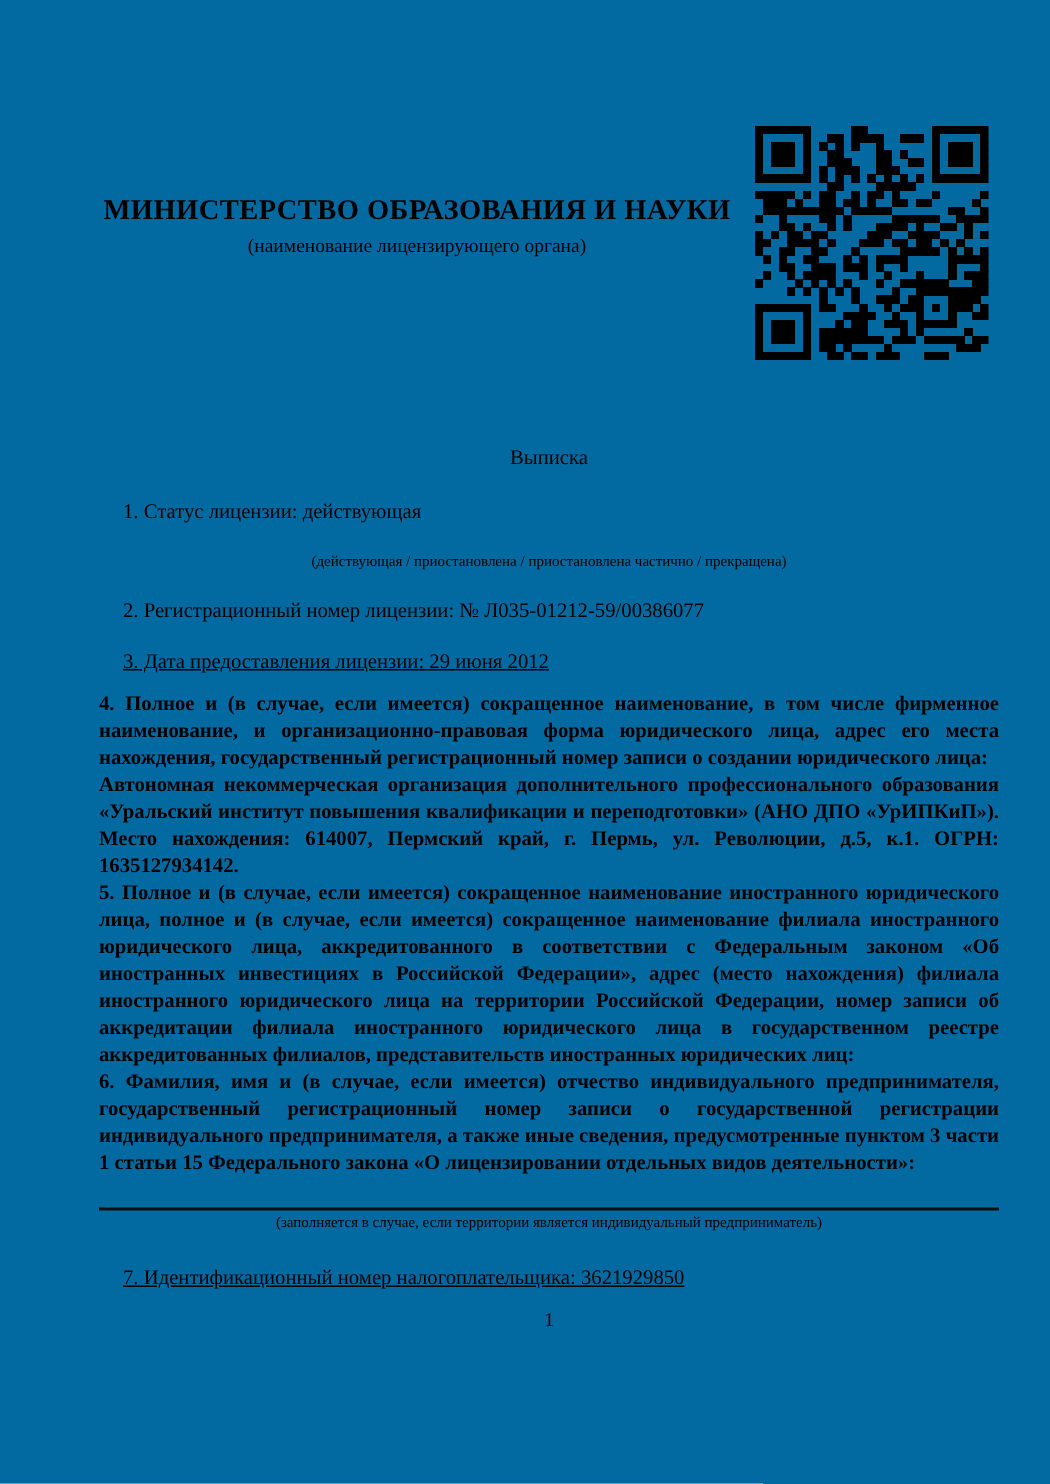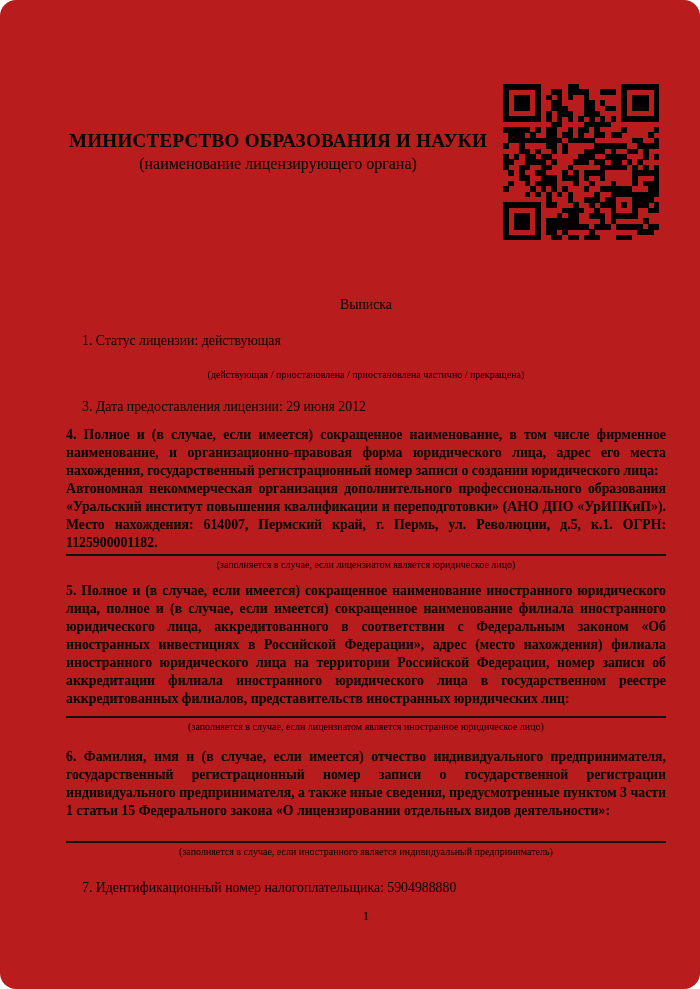--- a/index.html
+++ b/index.html
@@ -3,34 +3,34 @@
 <meta charset="utf-8">
 <style>
   html, body { margin: 0; padding: 0; background: #ffffff; }
   body {
     width: 700px; height: 989px;
     position: relative;
     overflow: hidden;
     font-family: "Liberation Serif", "DejaVu Serif", serif;
     color: #000000;
   }
-  .page { position: absolute; inset: 0; background: #b91c1c; border-radius: 16px; }
+  .page { position: absolute; inset: 0; background: #0369a1; }
 
   
   .ministry-block {
     position: absolute;
     left: 66px; top: 127px; width: 424px;
     text-align: center;
   }
   .ministry-title {
     font-size: 19px; font-weight: bold; line-height: 27px;
     letter-spacing: 0.3px;
   }
   .ministry-subtitle {
-    font-size: 16px; line-height: 13px; margin-top: 3px;
+    font-size: 13px; line-height: 13px; margin-top: 3px;
   }
   .qr {
     position: absolute; left: 503px; top: 84px;
     width: 156px; height: 156px;
   }
 
   
   .content {
     position: absolute;
     left: 66px; top: 294px; width: 600px;
@@ -38,21 +38,21 @@
   }
   .doc-title { text-align: center; line-height: 22px; }
   .sec-line { margin: 16px; }
   .para { text-align: justify; margin: 0; font-weight: bold; }
   .fill-note {
     font-size: 10px; line-height: 14px; text-align: center;
     padding-top: 2px;
   }
   .fill-note.ruled { border-top: 2px solid #111111; }
   .mb16 { margin-bottom: 16px; }
-  .mb10 { margin-bottom: 10px; }
+  .mb10 { margin-bottom: 10px; text-decoration: underline; }
   .mb14 { margin-bottom: 14px; }
   .mb20 { margin-bottom: 20px; }
   .rule-gap-s { margin-top: 2px; }
   .rule-gap-m { margin-top: 8px; }
   .rule-gap-l { margin-top: 21px; }
   .page-number { text-align: center; font-size: 13px; }
   svg.qr-svg { width: 100%; height: 100%; shape-rendering: crispEdges; }
 </style>
 </head>
 <body>
@@ -495,36 +495,35 @@
 
   <div class="content">
 
     <div class="doc-title">
       <div>Выписка</div>
     </div>
 
     <div class="sec-line">1. Статус лицензии: действующая</div>
     <div class="fill-note mb16">(действующая / приостановлена / приостановлена частично / прекращена)</div>
 
+    <div class="sec-line mb16">2. Регистрационный номер лицензии: № Л035-01212-59/00386077</div>
 
     <div class="sec-line mb10">3. Дата предоставления лицензии: 29 июня 2012</div>
 
     <div>
       <div class="para">4. Полное и (в случае, если имеется) сокращенное наименование, в том числе фирменное наименование, и организационно-правовая форма юридического лица, адрес его места нахождения, государственный регистрационный номер записи о создании юридического лица:</div>
-      <div class="para">Автономная некоммерческая организация дополнительного профессионального образования «Уральский институт повышения квалификации и переподготовки» (АНО ДПО «УрИПКиП»). Место нахождения: 614007, Пермский край, г. Пермь, ул. Революции, д.5, к.1. ОГРН: 1125900001182.</div>
-      <div class="fill-note ruled rule-gap-s mb10">(заполняется в случае, если лицензиатом является юридическое лицо)</div>
+      <div class="para">Автономная некоммерческая организация дополнительного профессионального образования «Уральский институт повышения квалификации и переподготовки» (АНО ДПО «УрИПКиП»). Место нахождения: 614007, Пермский край, г. Пермь, ул. Революции, д.5, к.1. ОГРН: 1635127934142.</div>
     </div>
 
     <div>
       <div class="para">5. Полное и (в случае, если имеется) сокращенное наименование иностранного юридического лица, полное и (в случае, если имеется) сокращенное наименование филиала иностранного юридического лица, аккредитованного в соответствии с Федеральным законом «Об иностранных инвестициях в Российской Федерации», адрес (место нахождения) филиала иностранного юридического лица на территории Российской Федерации, номер записи об аккредитации филиала иностранного юридического лица в государственном реестре аккредитованных филиалов, представительств иностранных юридических лиц:</div>
-      <div class="fill-note ruled rule-gap-m mb14">(заполняется в случае, если лицензиатом является иностранное юридическое лицо)</div>
     </div>
 
     <div>
       <div class="para">6. Фамилия, имя и (в случае, если имеется) отчество индивидуального предпринимателя, государственный регистрационный номер записи о государственной регистрации индивидуального предпринимателя, а также иные сведения, предусмотренные пунктом 3 части 1 статьи 15 Федерального закона «О лицензировании отдельных видов деятельности»:</div>
-      <div class="fill-note ruled rule-gap-l mb20">(заполняется в случае, если иностранного является индивидуальный предприниматель)</div>
+      <div class="fill-note ruled rule-gap-l mb20">(заполняется в случае, если территории является индивидуальный предприниматель)</div>
     </div>
 
-    <div class="sec-line mb10">7. Идентификационный номер налогоплательщика: 5904988880</div>
+    <div class="sec-line mb10">7. Идентификационный номер налогоплательщика: 3621929850</div>
 
     <div class="page-number">1</div>
   </div>
 </div>
 
 </body></html>

